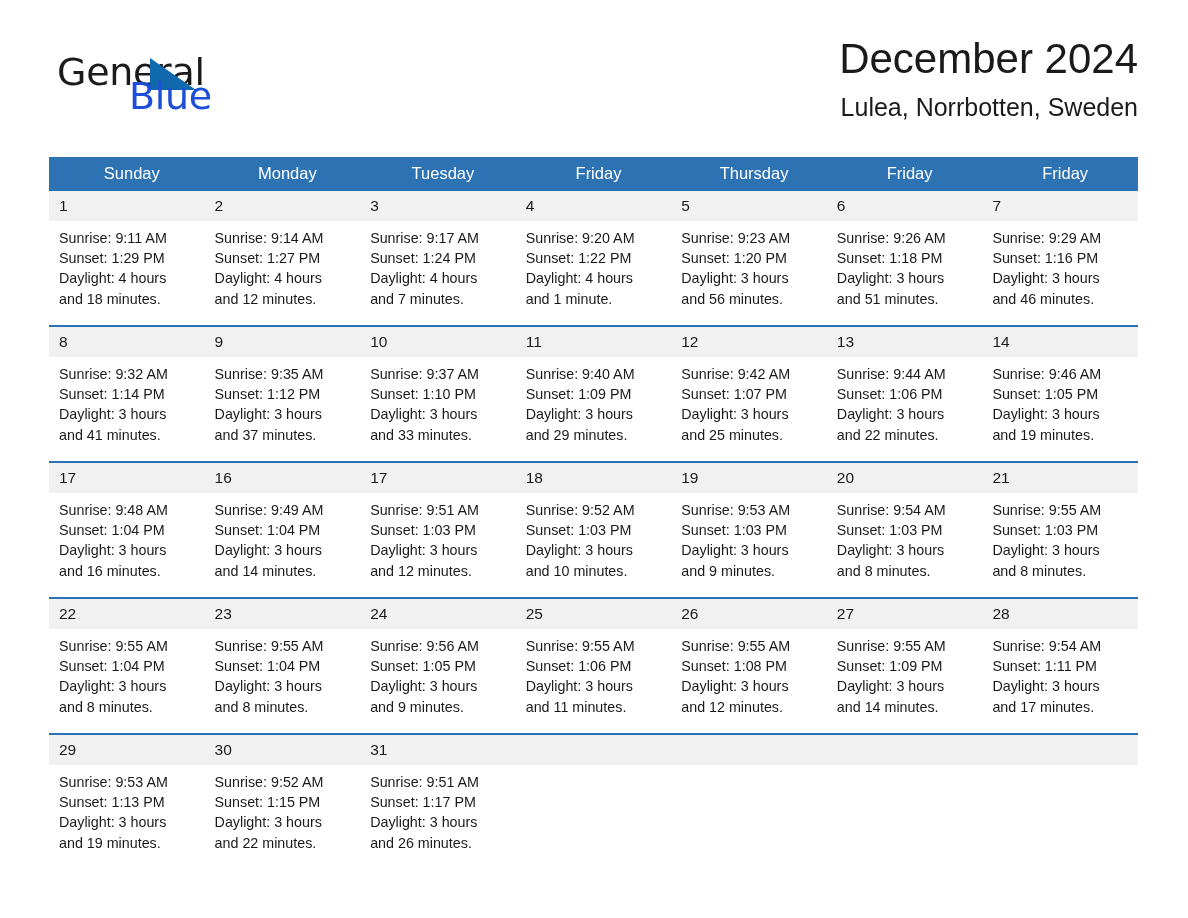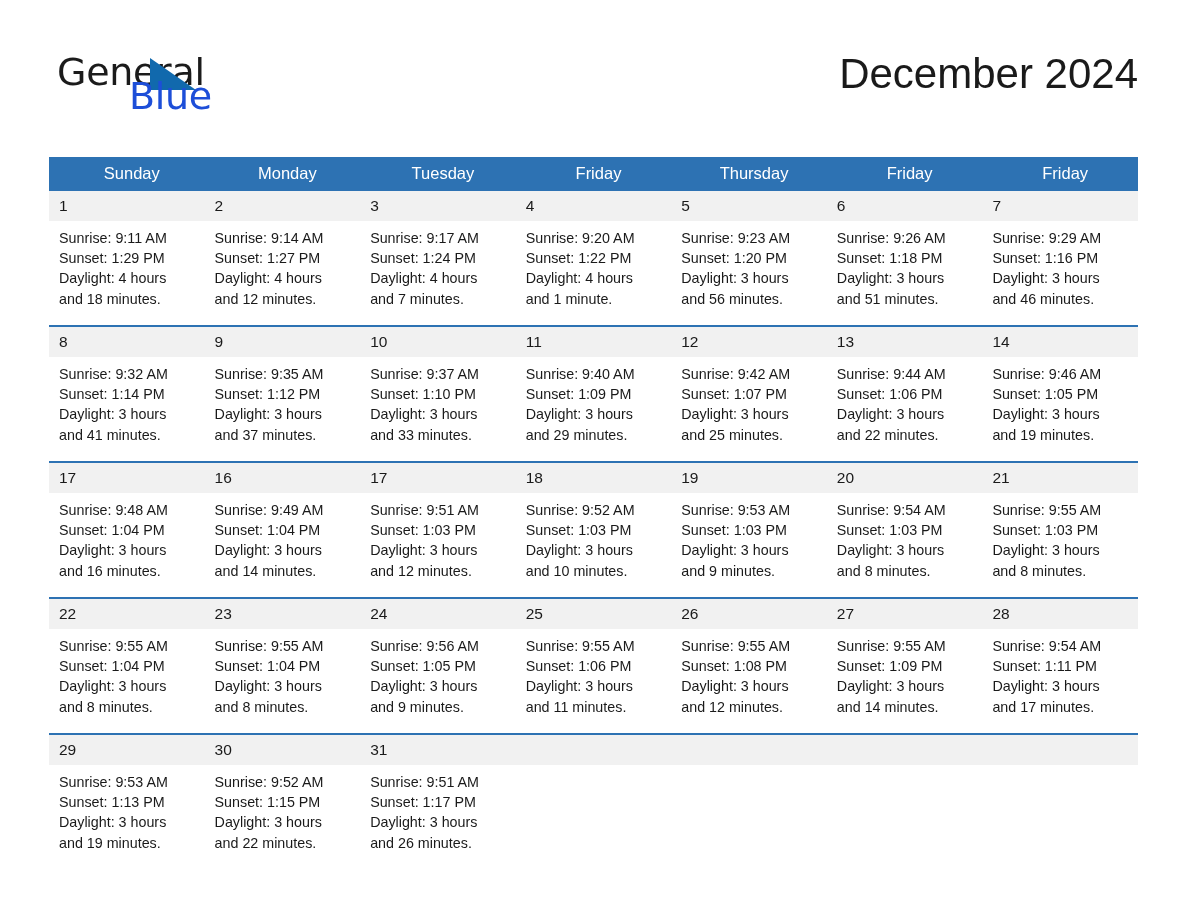--- a/index.html
+++ b/index.html
@@ -64,21 +64,21 @@
     letter-spacing: -0.3px;
     color: #1d4ed8;
     font-family: "DejaVu Sans", sans-serif;
     font-weight: 400;
     line-height: 44px;
   }
 
   .title-block {
     position: absolute;
     right: 50px;
-    top: 48px;
+    top: 33px;
     text-align: right;
   }
   .month-title {
     font-size: 42px;
     font-weight: 400;
     color: #1a1a1a;
     line-height: 52px;
     white-space: nowrap;
   }
   .location {
@@ -155,20 +155,21 @@
   <div class="header">
 
     <div class="logo">
       <span class="logo-general">General</span>
       <span class="logo-tri"></span>
       <span class="logo-blue">Blue</span>
     </div>
 
     <div class="title-block">
       <div class="month-title">December 2024</div>
+      <div class="location">Lulea, Norrbotten, Sweden</div>
     </div>
 
   </div>
 
   <div class="calendar">
     <table class="cal">
       <colgroup>
         <col>
           <col>
           <col>

